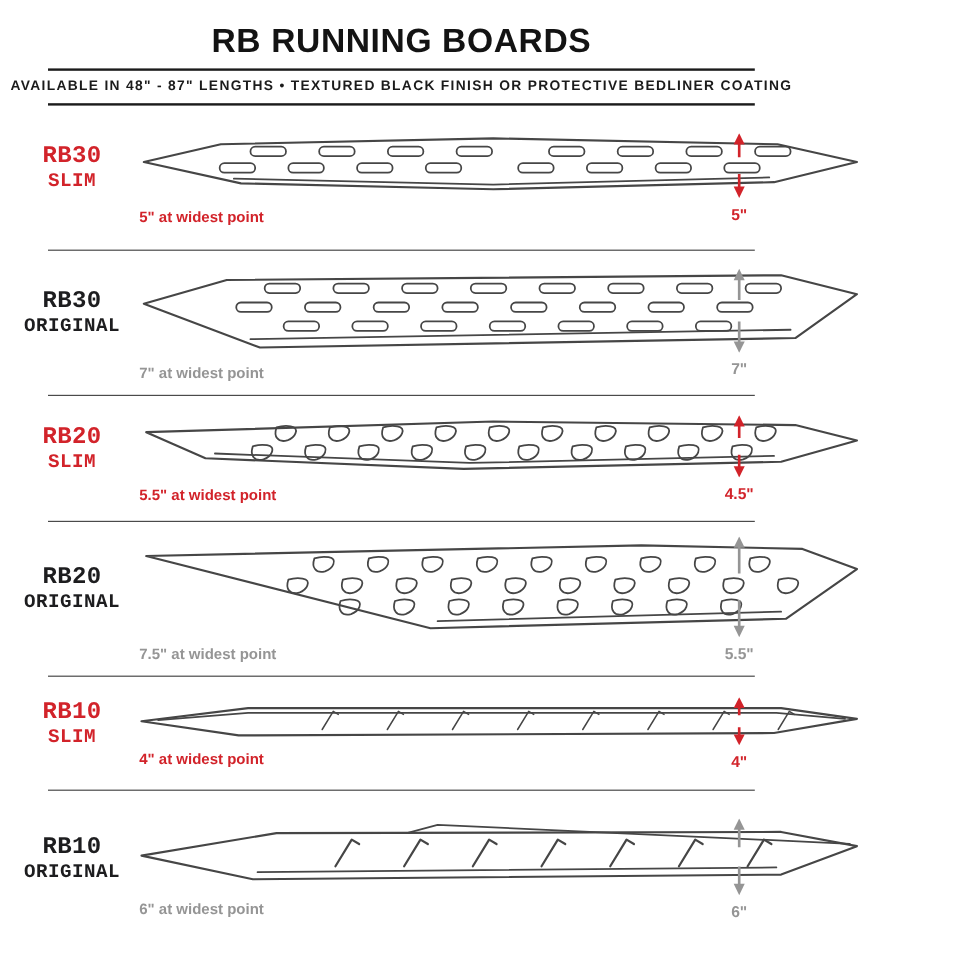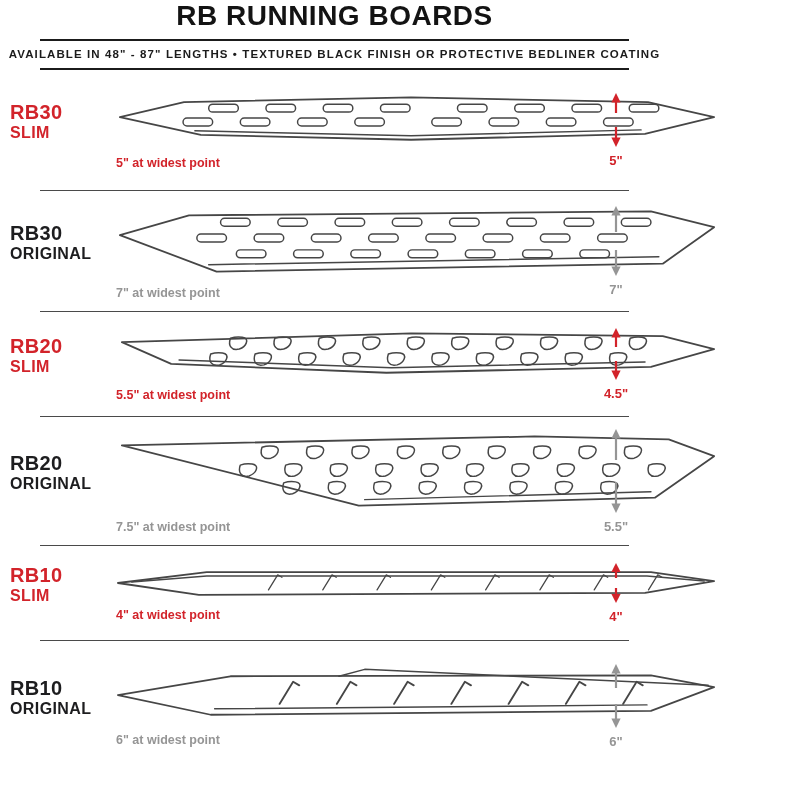--- a/index.html
+++ b/index.html
@@ -1,30 +1,30 @@
 <!DOCTYPE html>
 <html><head>
 <meta charset="utf-8">
 <style>
   * { margin:0; padding:0; box-sizing:border-box; }
   html,body { width:800px; height:800px; background:#ffffff; overflow:hidden;
               font-family:"Liberation Sans", sans-serif; }
-  .page { width:669px; height:800px; }
+  .page { width:669px; height:800px; padding-top:18px; }
 
   .title { text-align:center; font-size:28px; font-weight:bold; color:#131313;
            letter-spacing:.5px; margin-bottom:7px; }
   .rule  { margin:0 40px; border-top:2px solid #1b1b1b; }
   .subtitle { text-align:center; font-size:11.5px; font-weight:bold; color:#1b1b1b;
               letter-spacing:1.1px; padding:7px 0 8px; }
 
   .row { display:flex; align-items:center; padding:0 26px 0 10px; }
   .h-rb30s{height:120px} .h-rb30o{height:120px} .h-rb20s{height:104px}
   .h-rb20o{height:128px} .h-rb10s{height:94px}  .h-rb10o{height:130px}
 
-  .col-label { width:100px; text-align:left; padding-bottom:16px; flex:none; }
+  .col-label { width:100px; text-align:center; padding-bottom:16px; flex:none;font-family:Liberation Mono, monospace; }
   .model   { font-size:20px; font-weight:bold; letter-spacing:.3px; line-height:1.05; }
   .variant { font-size:16px; font-weight:bold; letter-spacing:.4px; margin-top:1px; }
   .lab-slim { color:#d2232a; }
   .lab-orig { color:#1d1d1f; }
 
   .col-draw { flex:1; display:flex; flex-direction:column; justify-content:center; min-width:0; }
   .widest { font-size:12.5px; font-weight:bold; margin-top:6px; padding-left:6px; }
 
   .col-dim { width:54px; flex:none; display:flex; flex-direction:column;
              align-items:center; justify-content:center; gap:6px; }

